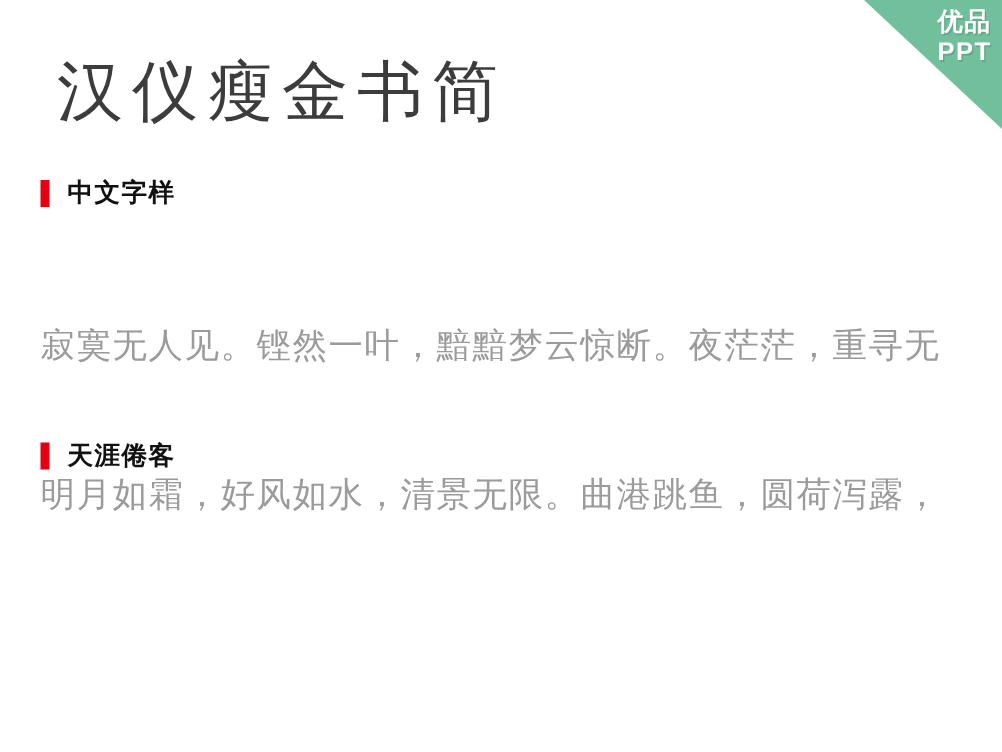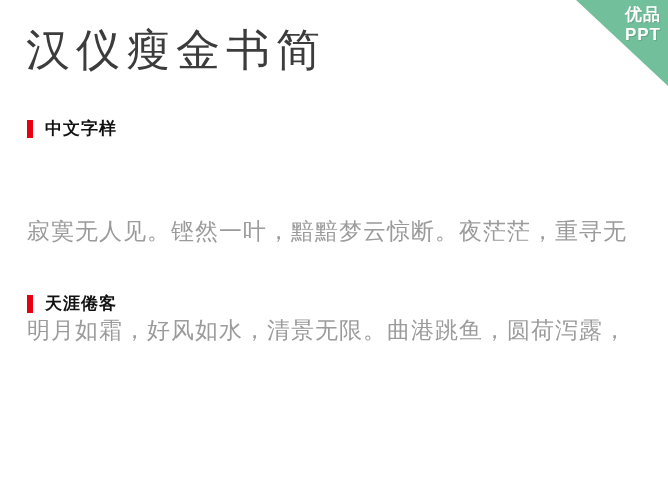--- a/index.html
+++ b/index.html
@@ -37,21 +37,21 @@
     line-height: 20px;
     letter-spacing: 1px;
     text-shadow: 1px 1px 0 rgba(0,0,0,0.12);
   }
 
   
   .title {
     position: absolute;
     left: 26px;
     top: 22px;
-    margin: 0;
+    margin: 12px;
     font-family: "DejaVu Serif", serif;
     font-weight: normal;
     font-size: 44px;
     line-height: 56px;
     letter-spacing: 6px;
     color: #3c3c3c;
   }
 
   
   .sec-head {

